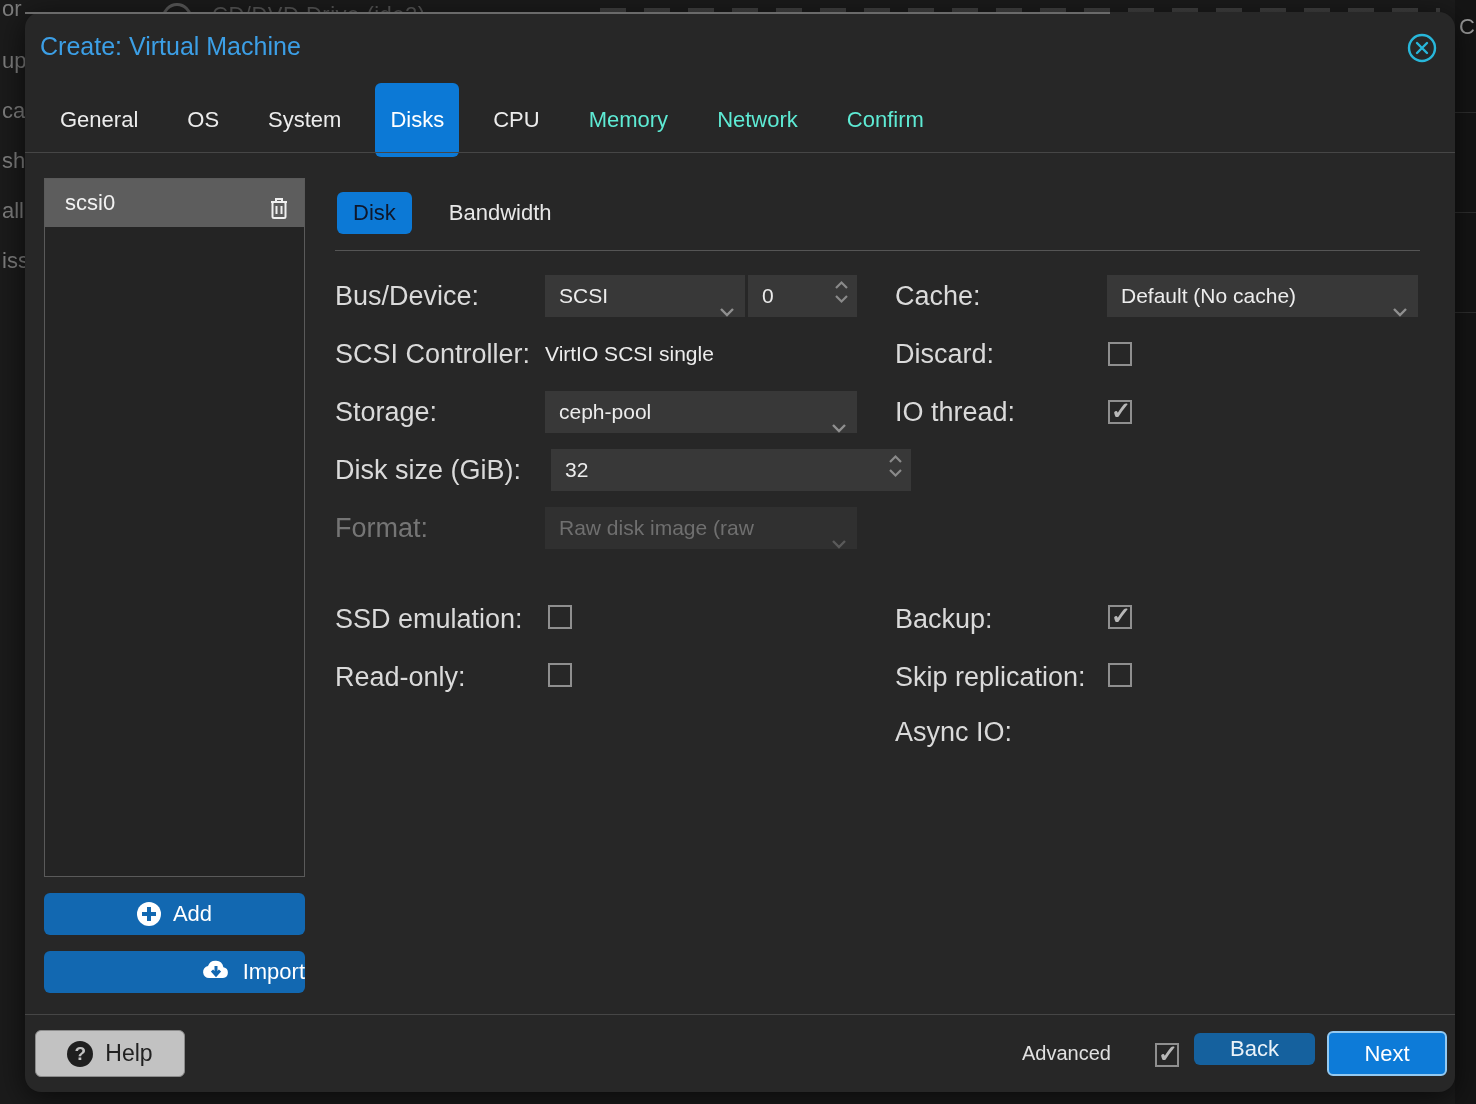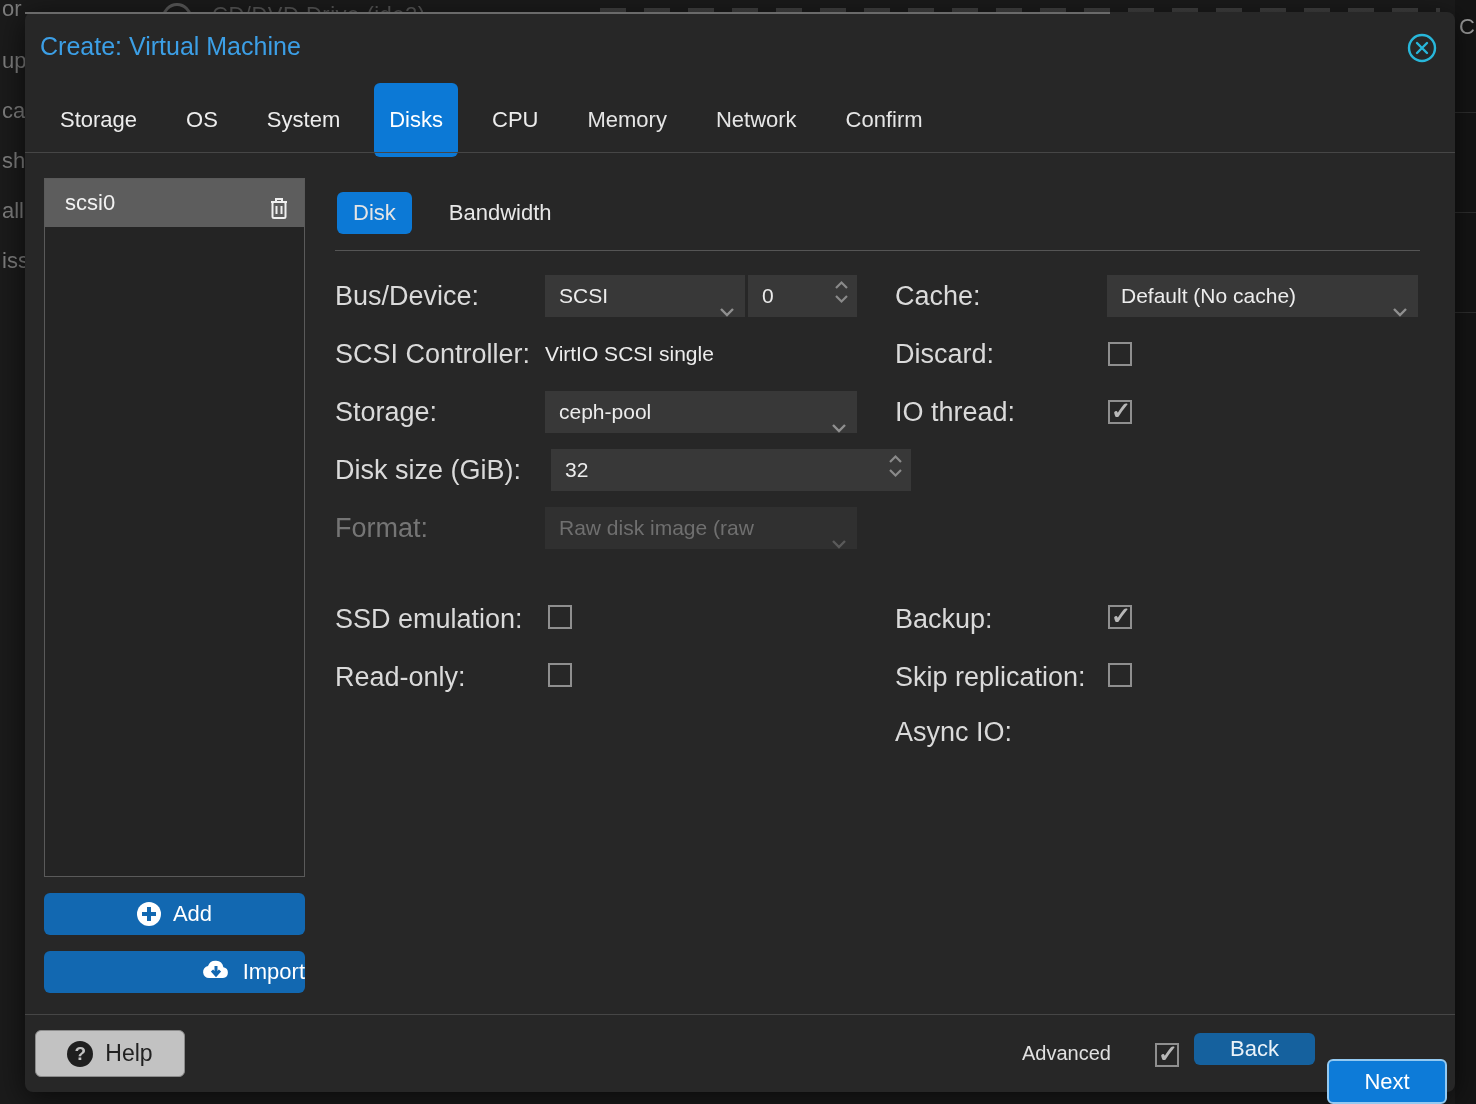--- a/index.html
+++ b/index.html
@@ -14,29 +14,29 @@
                    border:3px solid #585858; border-radius:50%; }
   #bg-top-text { position:absolute; left:72px; top:2px; font-size:22px; color:#565656; letter-spacing:.5px;}
   #bg-top-dashes { position:absolute; left:460px; top:8px; width:840px; height:6px;
       background:repeating-linear-gradient(90deg,#4a4a4a 0 26px,transparent 26px 44px); opacity:.8;}
   #bg-right-col { position:absolute; right:0; top:0; width:21px; height:100%; background:#151515; }
   .bg-right-line { position:absolute; left:0; width:21px; height:1px; background:#2f2f2f; }
   #bg-right-letter { position:absolute; right:1px; top:14px; color:#9a9a9a; font-size:22px; }
 
   
   #dialog { position:absolute; left:25px; top:12px; width:1430px; height:1080px;
-            background:#272727; border-radius:8px; box-shadow:0 6px 30px rgba(0,0,0,.65); }
+            background:#272727; border-radius:16px; box-shadow:0 6px 30px rgba(0,0,0,.65); }
 
   #dlg-title { position:absolute; left:15px; top:20px; font-size:25px; color:#3c9fe6; }
   #close-btn { position:absolute; right:18px; top:21px; width:30px; height:30px; cursor:pointer; }
 
   
   #tabs { position:absolute; left:35px; top:86px; height:44px; display:flex; align-items:center; }
   .tab { font-size:22px; color:#ececec; margin-right:49px; white-space:nowrap; }
-  .tab.disabled { color:#e5e5e5; }
+  .tab.disabled { color:#5eead4; }
   .tab.active { background:#0c79d6; color:#fff; padding:24px 15px; border-radius:6px;
                 margin-left:-15px; margin-right:34px; }
 
   .hline { position:absolute; background:#464646; height:1px; }
   #content-top-line { left:0; top:140px; width:1430px; }
   #footer-line      { left:0; top:1002px; width:1430px; }
 
   
   #left-panel { position:absolute; left:19px; top:166px; width:261px; height:699px;
                 border:1px solid #5a5a5a; background:#242424;padding-left:9px; }
@@ -45,21 +45,21 @@
   #panel-item .trash { position:absolute; right:14px; top:11px; cursor:pointer; }
 
   .panel-btn { position:absolute; left:19px; width:261px; height:42px; background:#1268b1;
                border:none; border-radius:6px; color:#fff; font-size:22px;
                font-family:"Liberation Sans", sans-serif; cursor:pointer;
                display:flex; align-items:center; justify-content:center; gap:12px; }
   #add-btn { top:881px; } #import-btn { top:939px;justify-content:flex-end; }
 
   
   #disk-tabs { position:absolute; left:312px; top:180px; height:42px; display:flex; align-items:center; }
-  #disk-tab-active { background:#0c79d6; color:#e5e5e5; font-size:22px; padding:8px 16px;
+  #disk-tab-active { background:#0c79d6; color:#0f172a; font-size:22px; padding:8px 16px;
                      border-radius:6px; cursor:pointer; }
   #disk-tab-bw { color:#e8e8e8; font-size:22px; margin-left:37px; cursor:pointer; }
   #form-divider1 { left:310px; top:238px; width:1085px; background:#555; }
   #form-divider2 { left:310px; top:563px; width:1085px; height:2px; background:#6a6a6a; }
 
   
   .flabel { position:absolute; font-size:27px; color:#dadada; height:42px; line-height:42px; white-space:nowrap; }
   .flabel.disabled { color:#757575; }
   .field { position:absolute; height:42px; background:#383838; color:#ececec; font-size:21px;
            line-height:42px; padding-left:14px; cursor:pointer; }
@@ -79,21 +79,21 @@
               border:1px solid #8b8b8b; border-radius:6px; color:#212121; font-size:23px;
               font-family:"Liberation Sans", sans-serif; cursor:pointer;
               display:flex; align-items:center; justify-content:center; gap:12px; }
   #advanced-label { position:absolute; left:997px; top:1030px; font-size:20px; color:#e0e0e0; }
   #advanced-cb { left:1130px; top:1031px; }
   #back-btn { position:absolute; left:1169px; top:1021px; width:121px; height:32px; background:#15619e;
               border:none; border-radius:6px; color:#eaf2f8; font-size:22px;
               font-family:"Liberation Sans", sans-serif; cursor:pointer; }
   #next-btn { position:absolute; left:1302px; top:1019px; width:120px; height:45px; background:#0d7bd8;
               border:2px solid #93c9f1; border-radius:6px; color:#fff; font-size:22px;
-              font-family:"Liberation Sans", sans-serif; cursor:pointer;margin-top:28px; }
+              font-family:"Liberation Sans", sans-serif; cursor:pointer; }
 
   .icon-circle-plus { width:24px; height:24px; background:#fff; border-radius:50%; position:relative; }
   .icon-circle-plus::before, .icon-circle-plus::after { content:""; position:absolute; background:#1268b1; }
   .icon-circle-plus::before { left:5px; top:10px; width:14px; height:4px; }
   .icon-circle-plus::after  { left:10px; top:5px; width:4px; height:14px; }
 
   .icon-help-q { width:26px; height:26px; background:#1f1f1f; border-radius:50%; color:#c2c2c2;
                  font-size:19px; font-weight:bold; text-align:center; line-height:26px; }
 </style>
 </head>
@@ -126,21 +126,21 @@
   <div id="dlg-title">Create: Virtual Machine</div>
 
   <div id="close-btn">
     <svg width="30" height="30" viewBox="0 0 30 30">
       <circle cx="15" cy="15" r="13" fill="none" stroke="#28b7da" stroke-width="2.4"></circle>
       <path d="M10 10 L20 20 M20 10 L10 20" stroke="#28b7da" stroke-width="2.4" stroke-linecap="round"></path>
     </svg>
   </div>
 
   <div id="tabs">
-    <span class="tab">Storage</span>
+    <span class="tab">General</span>
     <span class="tab">OS</span>
     <span class="tab">System</span>
     <span class="tab active">Disks</span>
     <span class="tab">CPU</span>
     <span class="tab disabled">Memory</span>
     <span class="tab disabled">Network</span>
     <span class="tab disabled">Confirm</span>
   </div>
 
   <div class="hline" id="content-top-line"></div>

